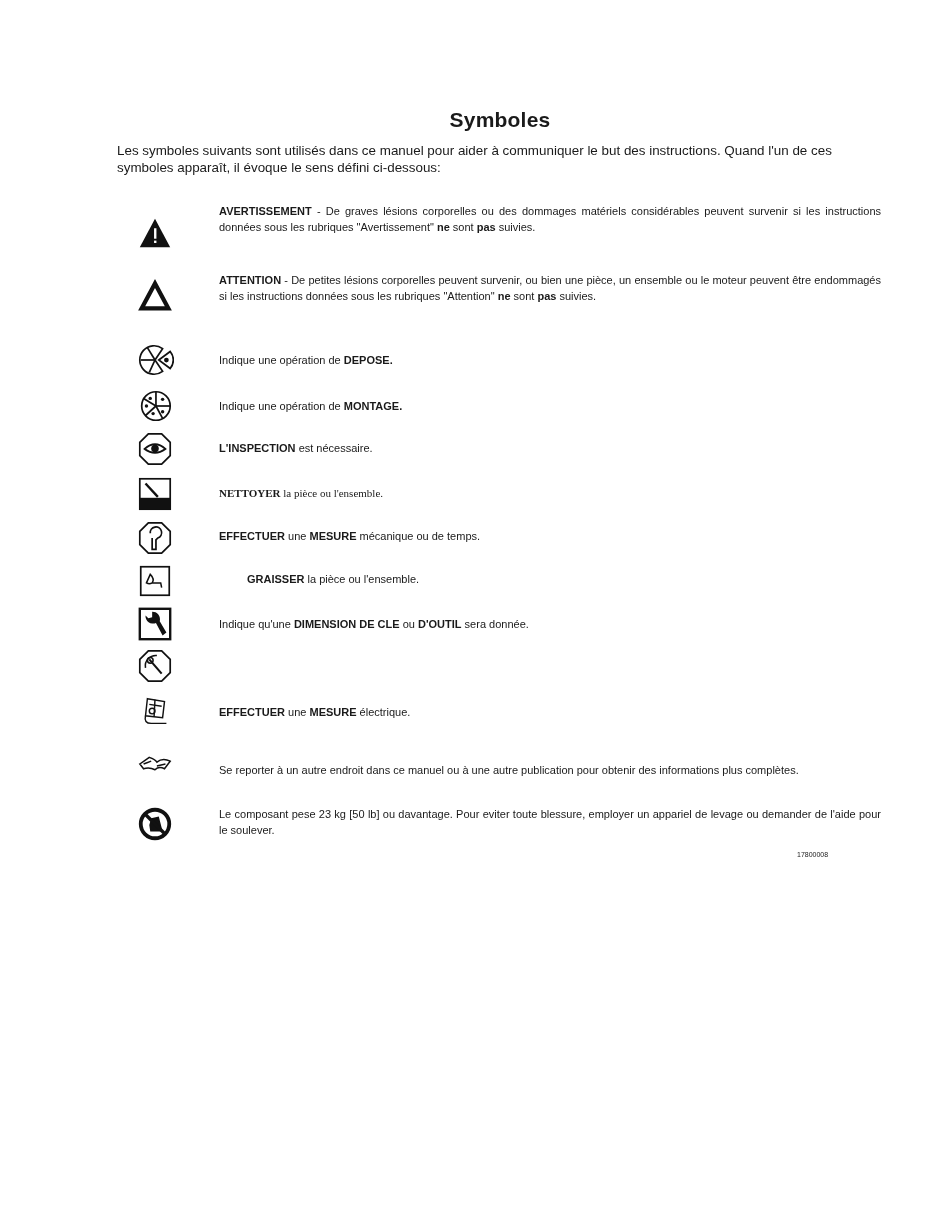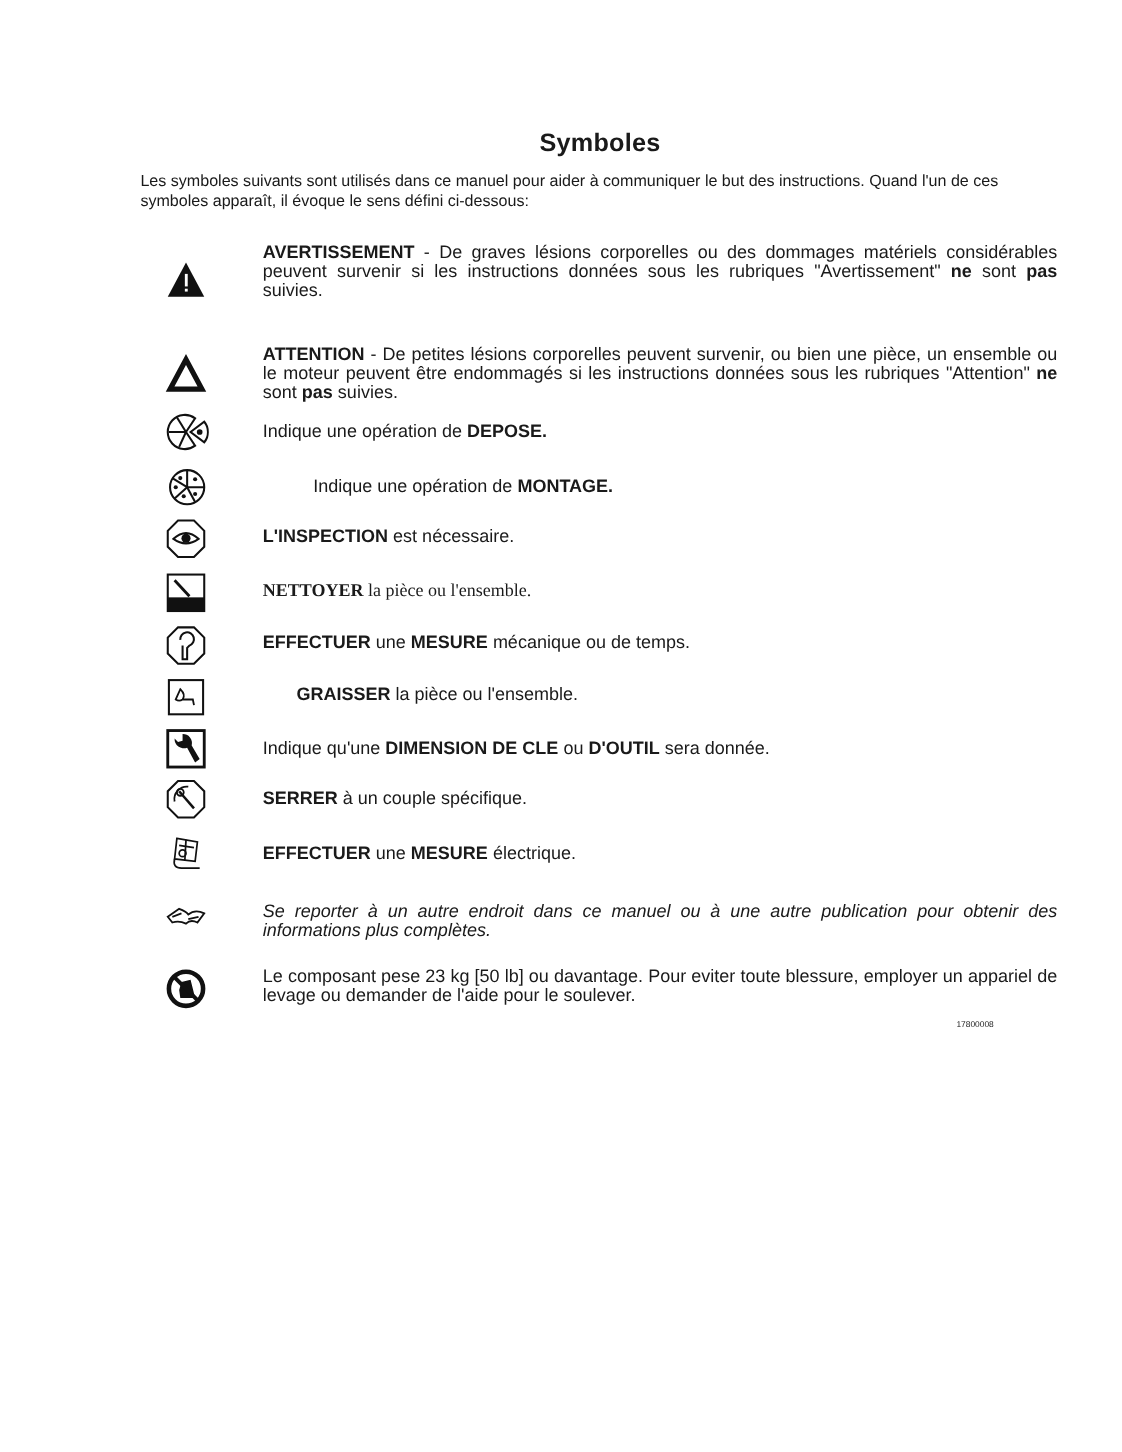--- a/index.html
+++ b/index.html
@@ -5,21 +5,21 @@
     html, body { margin: 0; padding: 0; background: #ffffff; }
     body { width: 935px; height: 1210px; position: relative; overflow: hidden;
            font-family: "Liberation Sans", sans-serif; color: #1a1a1a; }
     .title { position: absolute; top: 108px; left: 0; width: 1000px; text-align: center;
              font-size: 21px; font-weight: bold; letter-spacing: 0.2px; }
     .intro { position: absolute; top: 142px; left: 117px; width: 770px;
              font-size: 13.4px; line-height: 17px; }
     .row { position: absolute; left: 135px; width: 760px; display: flex; align-items: flex-start; }
     .icon { width: 40px; height: 40px; flex: 0 0 40px; display: flex; align-items: center; justify-content: center; }
     .icon svg { width: 38px; height: 38px; }
-    .text { position: absolute; left: 84px; width: 662px; font-size: 15px; line-height: 16px; text-align: justify; }
+    .text { position: absolute; left: 84px; width: 662px; font-size: 11px; line-height: 16px; text-align: justify; }
     .text b { font-weight: bold; }
     .docnum { position: absolute; top: 851px; left: 797px; font-size: 7px; }
   </style>
 </head>
 <body>
 
 <div class="title" style="width:1000px;left:0;">Symboles</div>
 <div class="intro">Les symboles suivants sont utilisés dans ce manuel pour aider à communiquer le but des instructions. Quand l'un de ces symboles apparaît, il évoque le sens défini ci-dessous:</div>
 
 <div class="row" style="top:203px;">
@@ -28,21 +28,21 @@
         <polygon points="20,5 36,35 4,35" fill="#111"></polygon>
         <rect x="19" y="15" width="2.5" height="11" fill="#fff"></rect>
         <rect x="19" y="28" width="2.5" height="2.5" fill="#fff"></rect>
       </svg>
   </div>
   <div class="text" style="top:0;">
     <b>AVERTISSEMENT</b><span> - De graves lésions corporelles ou des dommages matériels considérables peuvent survenir si les instructions données sous les rubriques "Avertissement" </span><b>ne</b><span> sont </span><b>pas</b><span> suivies.</span>
   </div>
 </div>
 
-<div class="row" style="top:288px;">
+<div class="row" style="top:272px;">
   <div class="icon" style="margin-top:3px;">
     <svg viewBox="0 0 40 40">
         <polygon points="20,8 34,34 6,34" fill="none" stroke="#111" stroke-width="4.5" stroke-linejoin="miter"></polygon>
       </svg>
   </div>
   <div class="text" style="top:0;">
     <b>ATTENTION</b><span> - De petites lésions corporelles peuvent survenir, ou bien une pièce, un ensemble ou le moteur peuvent être endommagés si les instructions données sous les rubriques "Attention" </span><b>ne</b><span> sont </span><b>pas</b><span> suivies.</span>
   </div>
 </div>
 
@@ -75,21 +75,21 @@
           <line x1="21" y1="20" x2="8" y2="12"></line>
           <line x1="21" y1="20" x2="28" y2="33"></line>
         </g>
         <circle cx="15" cy="12" r="1.8" fill="#111"></circle>
         <circle cx="28" cy="13" r="1.8" fill="#111"></circle>
         <circle cx="11" cy="20" r="1.8" fill="#111"></circle>
         <circle cx="18" cy="28" r="1.8" fill="#111"></circle>
         <circle cx="28" cy="26" r="1.8" fill="#111"></circle>
       </svg>
   </div>
-  <div class="text" style="top:12px;margin-left:42px;">
+  <div class="text" style="top:12px;">
     <span>Indique une opération de </span><b>MONTAGE.</b>
   </div>
 </div>
 
 <div class="row" style="top:429px;">
   <div class="icon">
     <svg viewBox="0 0 40 40">
         <polygon points="13,4 27,4 36,13 36,27 27,36 13,36 4,27 4,13" fill="none" stroke="#111" stroke-width="1.8"></polygon>
         <path d="M9,20 Q20,10 31,20 Q20,28 9,20 Z" fill="none" stroke="#111" stroke-width="1.8"></path>
         <circle cx="20" cy="19.5" r="4" fill="#111"></circle>
@@ -150,23 +150,20 @@
 </div>
 
 <div class="row" style="top:646px;">
   <div class="icon">
     <svg viewBox="0 0 40 40">
         <polygon points="13,4 27,4 36,13 36,27 27,36 13,36 4,27 4,13" fill="none" stroke="#111" stroke-width="1.8"></polygon>
         <path d="M10,22 A11,11 0 0,1 22,9" fill="none" stroke="#111" stroke-width="1.6"></path>
         <line x1="14" y1="13" x2="27" y2="28" stroke="#111" stroke-width="2.2"></line>
         <circle cx="15" cy="14" r="3" fill="none" stroke="#111" stroke-width="1.6"></circle>
       </svg>
-  </div>
-  <div class="text" style="top:12px;">
-    <b>SERRER</b><span> à un couple spécifique.</span>
   </div>
 </div>
 
 <div class="row" style="top:692px;">
   <div class="icon">
     <svg viewBox="0 0 40 40">
         <g fill="none" stroke="#111" stroke-width="1.5">
           <path d="M12,6 L30,9 L28,26 L10,24 Z"></path>
           <line x1="14" y1="12" x2="27" y2="14"></line>
           <line x1="20" y1="7" x2="19" y2="25"></line>
@@ -183,21 +180,21 @@
 <div class="row" style="top:744px;">
   <div class="icon">
     <svg viewBox="0 0 40 40">
         <g fill="none" stroke="#111" stroke-width="1.6">
           <path d="M4,20 L14,13 Q20,15 22,18 Q28,13 36,17 L30,25 Q24,22 20,26 Q14,23 8,25 Z"></path>
           <line x1="8" y1="20" x2="16" y2="17"></line>
           <line x1="22" y1="22" x2="31" y2="20"></line>
         </g>
       </svg>
   </div>
-  <div class="text" style="top:8px;font-style:italic;">
+  <div class="text" style="top:18px;">
     <span>Se reporter à un autre endroit dans ce manuel ou à une autre publication pour obtenir des informations plus complètes.</span>
   </div>
 </div>
 
 <div class="row" style="top:804px;">
   <div class="icon">
     <svg viewBox="0 0 40 40">
         <circle cx="20" cy="20" r="15" fill="none" stroke="#111" stroke-width="4"></circle>
         <path d="M16,14 L24,12 L26,20 L28,28 L15,28 L14,21 Z" fill="#111"></path>
         <line x1="10" y1="10" x2="30" y2="30" stroke="#111" stroke-width="3.5"></line>

